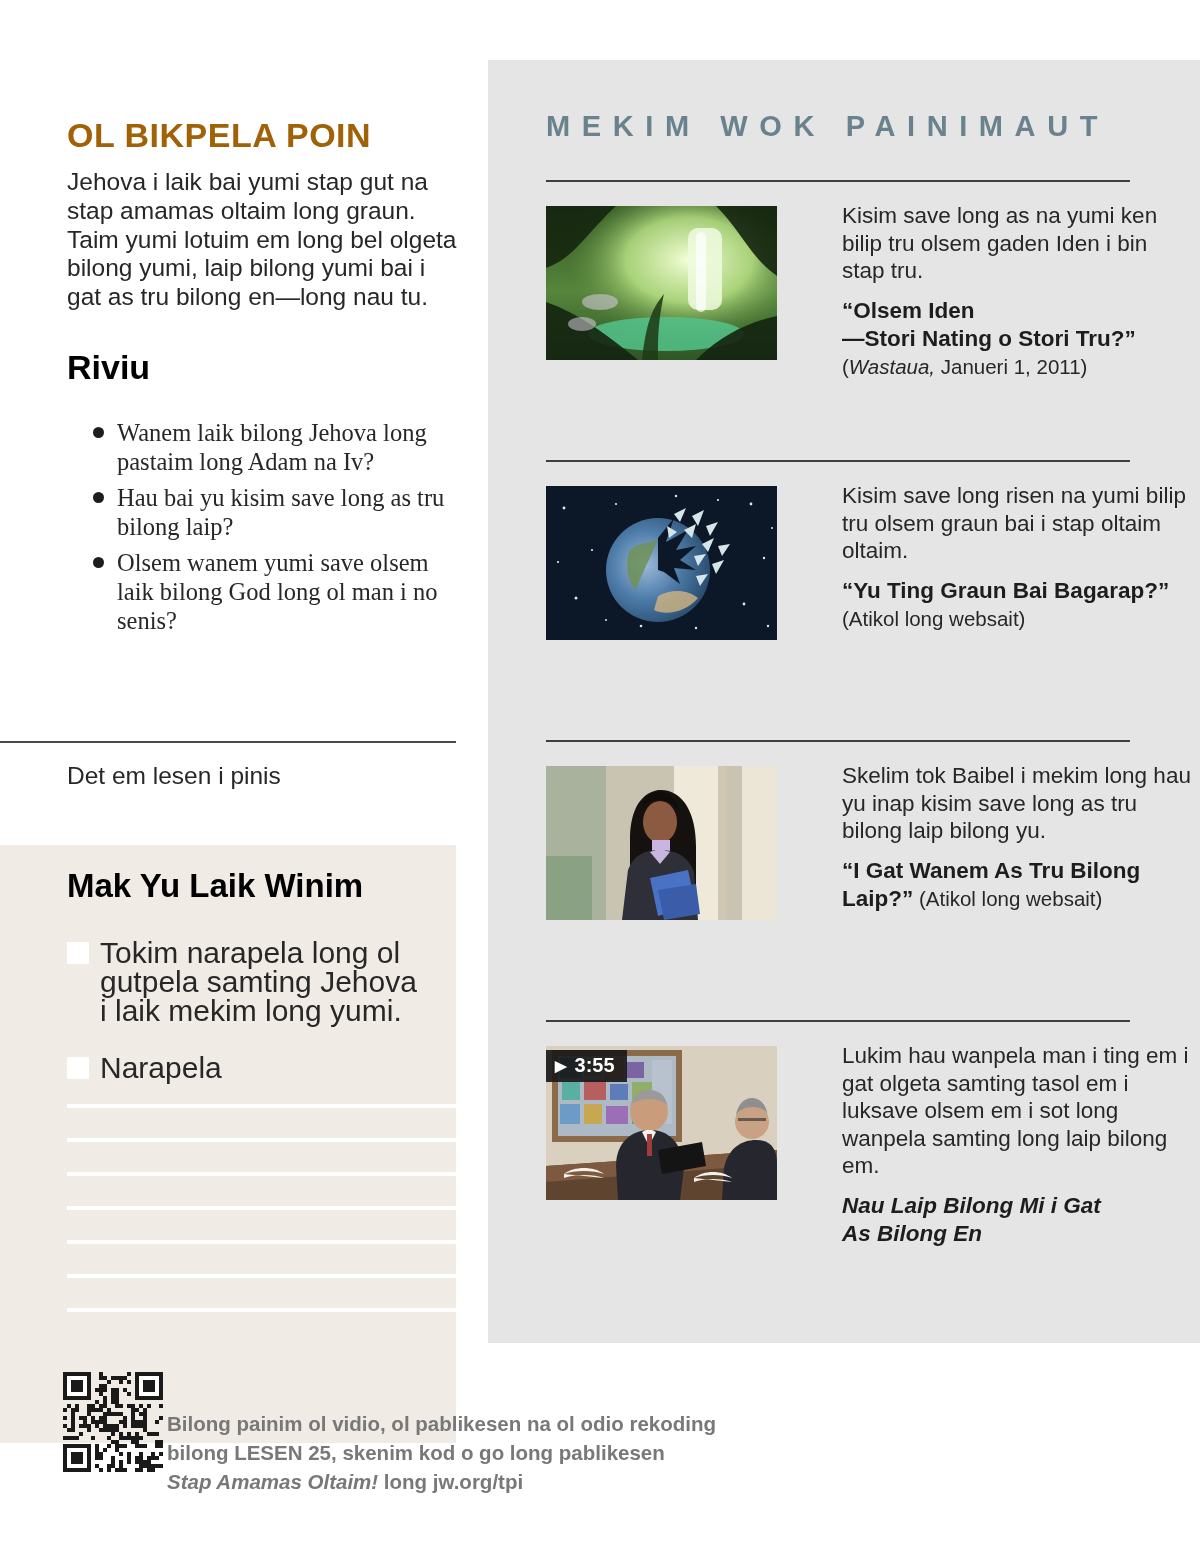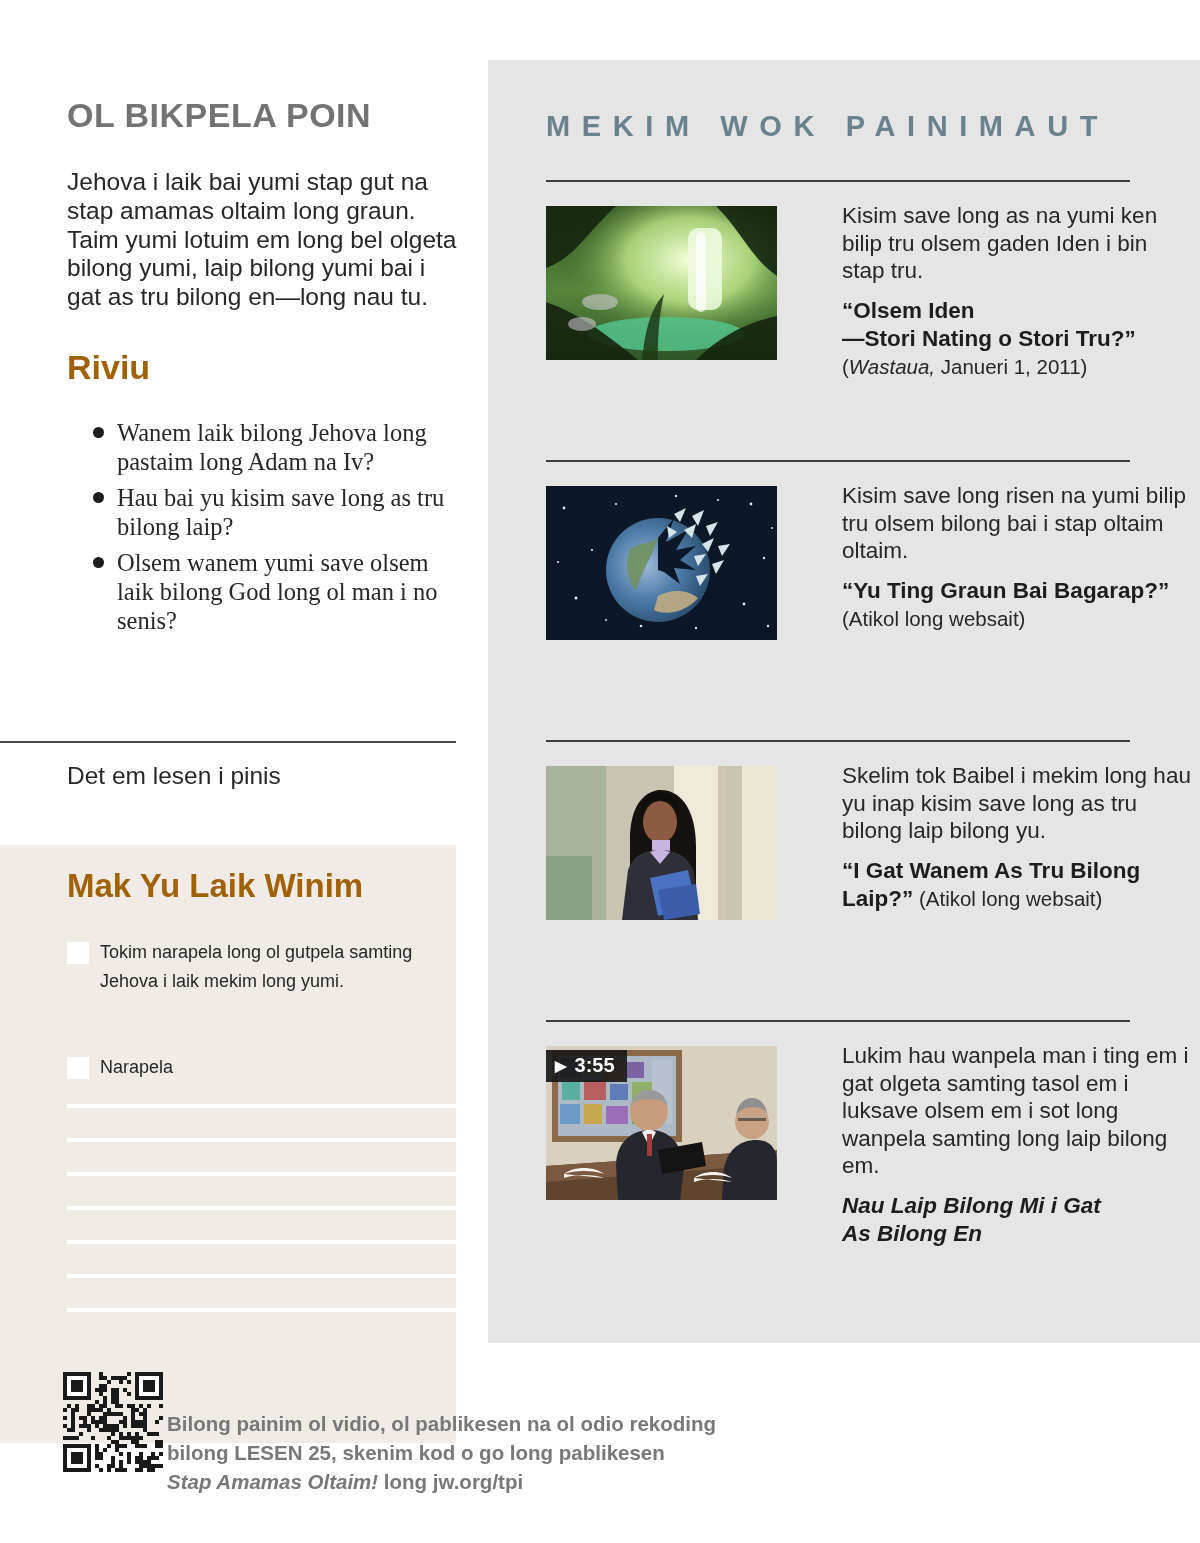--- a/index.html
+++ b/index.html
@@ -1,35 +1,35 @@
 <!DOCTYPE html>
 <html><head>
 <meta charset="utf-8">
 <style>
   html,body{margin:0;padding:0;background:#ffffff;}
   .page{position:relative;width:1200px;height:1543px;background:#ffffff;
         font-family:"Liberation Sans",sans-serif;color:#272727;overflow:hidden;}
 
   
-  .h1-orange{position:absolute;left:67px;top:96px;font-size:34px;font-weight:bold;
-             letter-spacing:.5px;color:#737373;text-align:center;}
+  .h1-orange{position:absolute;left:67px;top:116px;font-size:34px;font-weight:bold;
+             letter-spacing:.5px;color:#a16207;text-align:center;}
   .intro{position:absolute;left:67px;top:168px;width:398px;font-size:24.5px;line-height:28.8px;}
-  .h2-blue{font-weight:bold;color:#a16207;}
+  .h2-blue{font-weight:bold;color:#000000;}
   .riviu{position:absolute;left:67px;top:348px;font-size:34px;}
   .bullets{position:absolute;left:67px;top:418px;width:380px;}
   .bullet{position:relative;padding-left:50px;font-size:24.5px;line-height:29px;margin-bottom:7px;font-family:Liberation Serif, serif;}
   .bullet .dot{position:absolute;left:26px;top:9px;width:11px;height:11px;border-radius:50%;background:#1d1d1d;}
   .rule-left{position:absolute;left:0;top:741px;width:456px;height:2px;background:#4a4a4a;}
   .date-label{position:absolute;left:67px;top:762px;font-size:24.5px;}
 
   .goals-box{position:absolute;left:0;top:845px;width:456px;height:598px;background:#f1ebe6;}
   .goals-h{position:absolute;left:67px;top:22px;font-size:33px;}
   .check-item{position:absolute;left:67px;width:360px;}
   .check-item .cb{position:absolute;left:0;top:4px;width:22px;height:22px;background:#ffffff;}
-  .check-item .cb-label{display:block;margin-left:33px;font-size:18px;line-height:29px;}
+  .check-item .cb-label{display:block;margin-left:33px;font-size:30px;line-height:29px;}
   .ci-1{top:93px;}
   .ci-2{top:208px;}
   .wline{position:absolute;left:67px;right:0;height:4px;background:#ffffff;}
 
   
   .panel{position:absolute;left:488px;top:60px;width:712px;height:1283px;background:#e5e5e5;}
   .panel-h{position:absolute;left:58px;top:50px;font-size:29px;font-weight:bold;
            letter-spacing:.40em;color:#69828e;white-space:nowrap;}
   .m-row{position:absolute;left:0;width:712px;}
   .r1{top:120px;} .r2{top:400px;} .r3{top:680px;} .r4{top:960px;}
@@ -185,21 +185,21 @@
             <polygon points="156,58 168,52 162,66"></polygon>
               <polygon points="172,60 184,58 176,70"></polygon>
             <polygon points="148,70 160,68 152,80"></polygon>
               <polygon points="166,78 178,74 170,88"></polygon>
             <polygon points="150,90 162,88 154,100"></polygon>
               <polygon points="121,40 131,46 123,52"></polygon>
           </g>
         </svg>
       </div>
       <div class="m-text">
-        <div class="m-body">Kisim save long risen na yumi bilip tru olsem bilong bai i stap oltaim oltaim.</div>
+        <div class="m-body">Kisim save long risen na yumi bilip tru olsem graun bai i stap oltaim oltaim.</div>
         <div class="m-title">
           <div>“Yu Ting Graun Bai Bagarap?”</div>
           <div class="m-note">(Atikol long websait)</div>
         </div>
       </div>
     </div>
 
     <div class="m-row r3">
       <div class="m-divider"></div>
       <div class="thumb">

